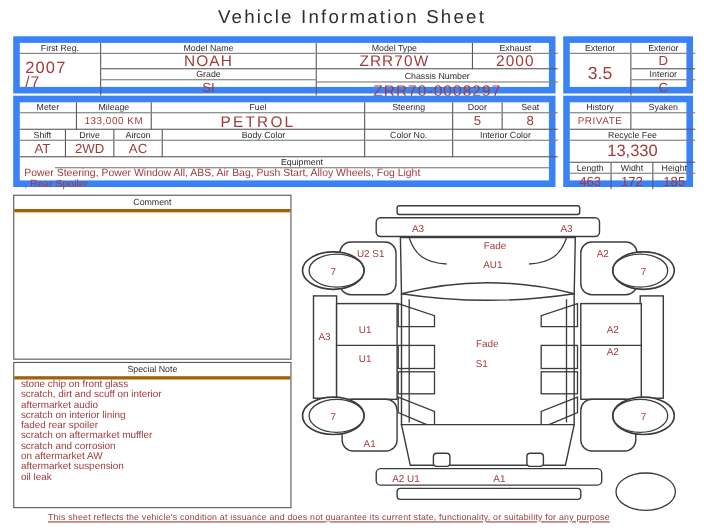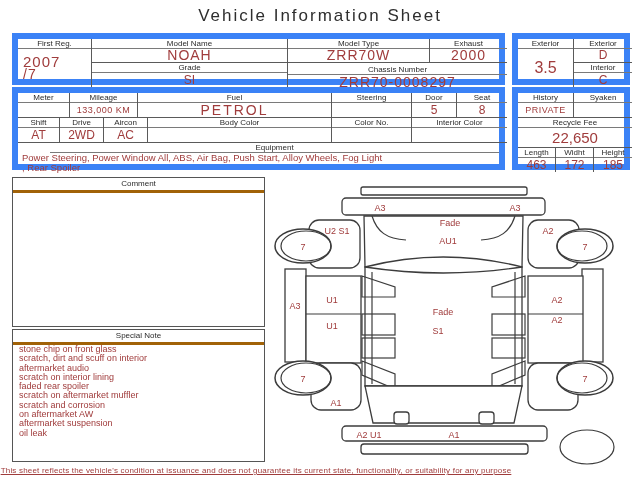--- a/index.html
+++ b/index.html
@@ -21,21 +21,21 @@
   .v9{font-size:9px;letter-spacing:0.5px;}
   .stack{flex-direction:column;align-items:flex-start;justify-content:center;padding-left:5px;}
   .stack div{line-height:13px;}
   .equip-txt{position:absolute;left:0;right:0;top:59px;bottom:0;color:#a03c3c;
              font-size:9.5px;line-height:10px;padding:1px 4px;box-sizing:border-box;text-align:left;}
   .bhdr{font-size:8px;line-height:12px;height:12px;text-align:center;color:#2b2b2b;
         border-bottom:3px solid #a16207;}
   .note-body{position:absolute;left:0;right:0;top:12px;bottom:0;color:#a03c3c;
              font-size:9px;line-height:9.3px;padding:3px 0 0 6px;}
   .footer{position:absolute;left:0;top:466px;width:512px;text-align:center;
-          font-size:8px;letter-spacing:0.2px;color:#a03c3c;text-decoration:underline;}
+          font-size:8px;letter-spacing:0.2px;color:#a03c3c;text-decoration:underline;padding-left:43px;}
   svg text{font-family:"Liberation Sans",sans-serif;font-size:9px;fill:#a03c3c;}
   svg .shape{stroke:#3c3c3c;stroke-width:1.3;fill:#fff;}
   svg .line{stroke:#3c3c3c;stroke-width:1.2;fill:none;}
   svg .wheel{stroke:#3c3c3c;stroke-width:1.5;fill:#fff;}
 </style>
 </head>
 <body>
 
 <div id="sheet">
 
@@ -147,21 +147,21 @@
     <div class="cell br bb" style="left:0;top:0;width:56px;height:25px;">
       <div class="hdr">History</div>
       <div class="val v9">PRIVATE</div>
     </div>
     <div class="cell bb" style="left:56px;top:0;width:58px;height:25px;">
       <div class="hdr">Syaken</div>
       <div class="val v9"></div>
     </div>
     <div class="cell bb" style="left:0;top:25px;width:114px;height:30px;">
       <div class="hdr">Recycle Fee</div>
-      <div class="val v15">22,650</div>
+      <div class="val v15">13,330</div>
     </div>
     <div class="cell br" style="left:0;top:55px;width:38px;height:24px;">
       <div class="hdr">Length</div>
       <div class="val v12">463</div>
     </div>
     <div class="cell br" style="left:38px;top:55px;width:38px;height:24px;">
       <div class="hdr">Widht</div>
       <div class="val v12">172</div>
     </div>
     <div class="cell" style="left:76px;top:55px;width:38px;height:24px;">

